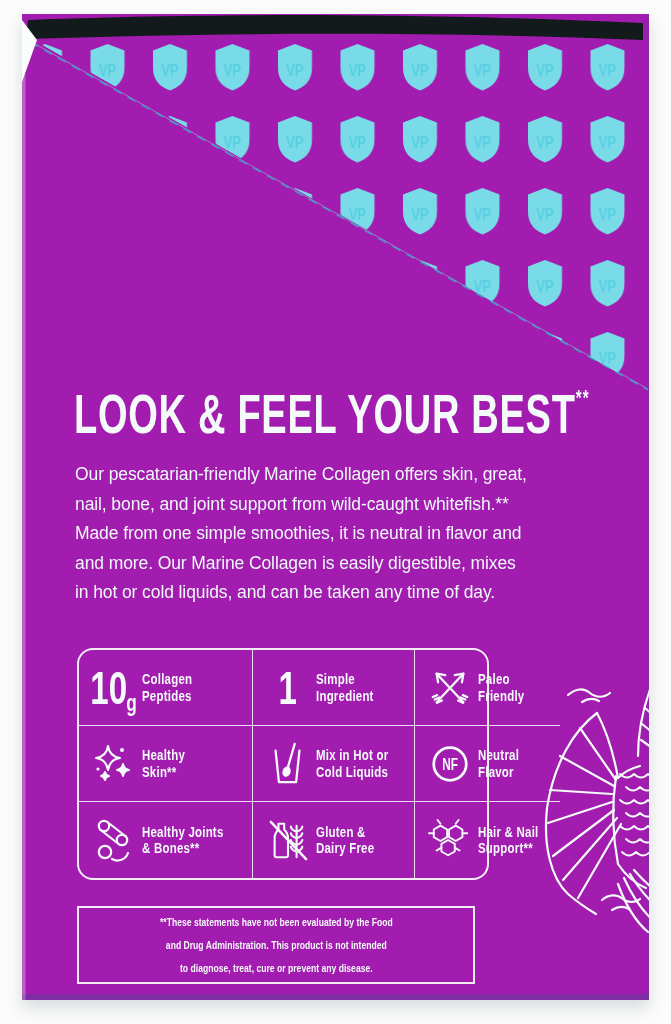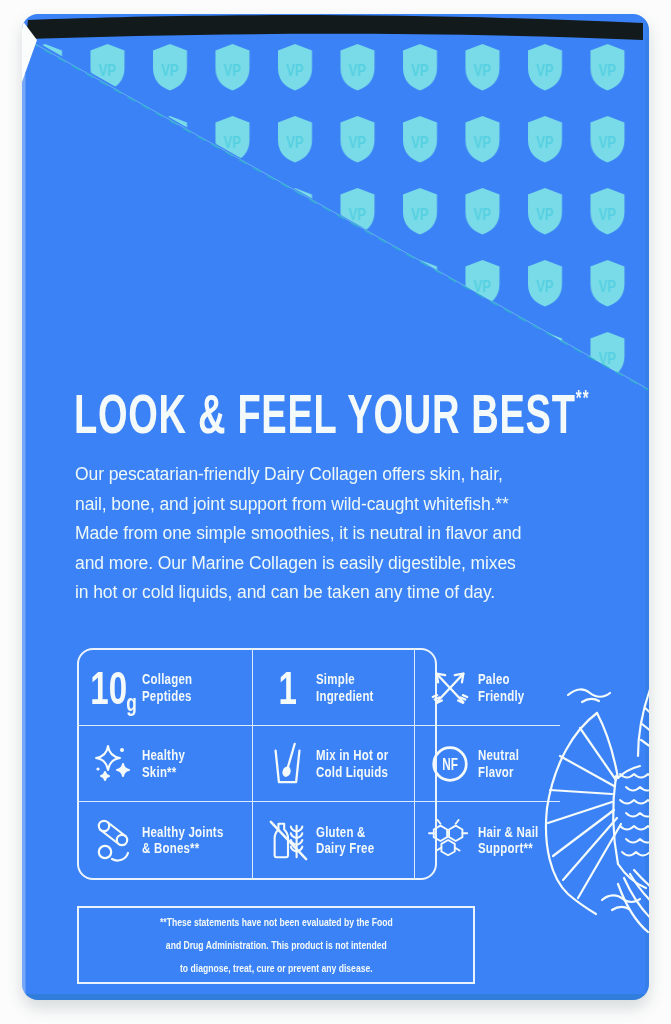--- a/index.html
+++ b/index.html
@@ -5,21 +5,21 @@
   html,body{margin:0;padding:0;}
   body{
     width:671px;height:1024px;
     background:#fcfcfc;
     font-family:"Liberation Sans", sans-serif;
     position:relative;overflow:hidden;
   }
   .photo-stage{position:absolute;inset:0;}
   .product-box{
     position:absolute;left:22px;top:14px;width:627px;height:986px;
-    background:#3b82f6;border-radius:16px;overflow:hidden;
+    background:#a21caf;border-radius:0;overflow:hidden;
     box-shadow:0 8px 16px rgba(40,70,75,.18);
   }
   .box-art{position:absolute;left:0;top:0;z-index:0;}
   .panel-text{position:absolute;z-index:2;color:#f4faf9;}
 
   
   .heading{
     left:52px;top:372px;
     font-weight:700;font-size:56px;line-height:1;
     letter-spacing:1px;white-space:nowrap;
@@ -29,21 +29,21 @@
 
   
   .description{
     left:53px;top:446px;
     font-size:17.5px;line-height:29.5px;letter-spacing:-.1px;
     font-weight:400;white-space:nowrap;color:#eef8f7;
   }
 
   
   .benefits-grid{
-    left:55px;top:634px;width:360px;height:232px;
+    left:55px;top:634px;width:412px;height:232px;
     border:2px solid rgba(250,253,252,.92);border-radius:16px;
     display:grid;grid-template-columns:1fr 1fr 1fr;grid-template-rows:1fr 1fr 1fr;
     box-sizing:border-box;
   }
   .cell{
     display:flex;align-items:center;box-sizing:border-box;
     border-right:1.5px solid rgba(250,253,252,.85);
     border-bottom:1.5px solid rgba(250,253,252,.85);
     padding-left:7px;
   }
@@ -139,21 +139,21 @@
         <path d="M80,216 C88,238 98,254 110,264"></path>
 
         <path d="M64,232 C71,226 79,226 85,231 C90,235 97,235 102,231"></path>
         <path d="M74,242 C80,238 86,238 91,241"></path>
       </g>
     </svg>
 
     <div class="panel-text heading"><span>LOOK &amp; FEEL YOUR BEST</span><sup>**</sup></div>
 
     <div class="panel-text description">
-        <div>Our pescatarian-friendly Dairy Collagen offers skin, hair,</div>
+        <div>Our pescatarian-friendly Marine Collagen offers skin, great,</div>
         <div>nail, bone, and joint support from wild-caught whitefish.**</div>
         <div>Made from one simple smoothies, it is neutral in flavor and</div>
         <div>and more. Our Marine Collagen is easily digestible, mixes</div>
         <div>in hot or cold liquids, and can be taken any time of day.</div>
       </div>
 
     <div class="panel-text benefits-grid">
 
       <div class="cell">
         <div class="iconzone">

